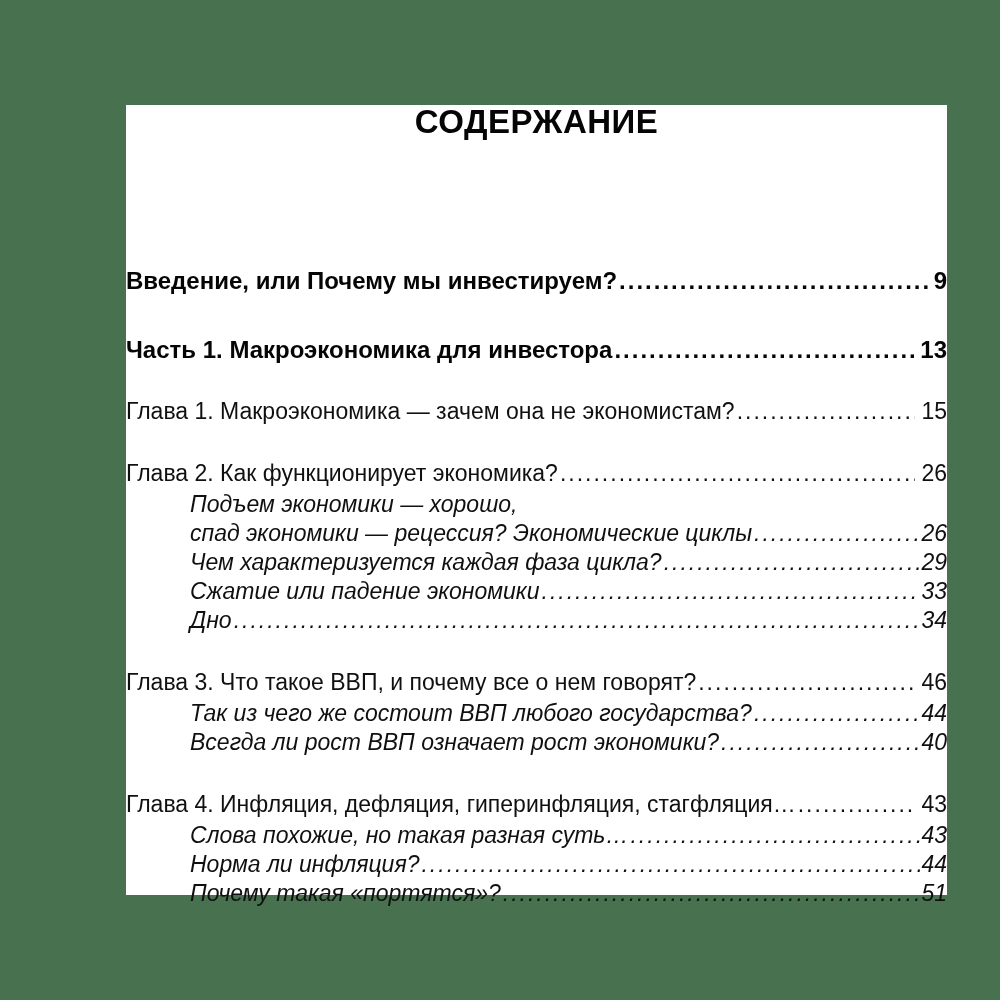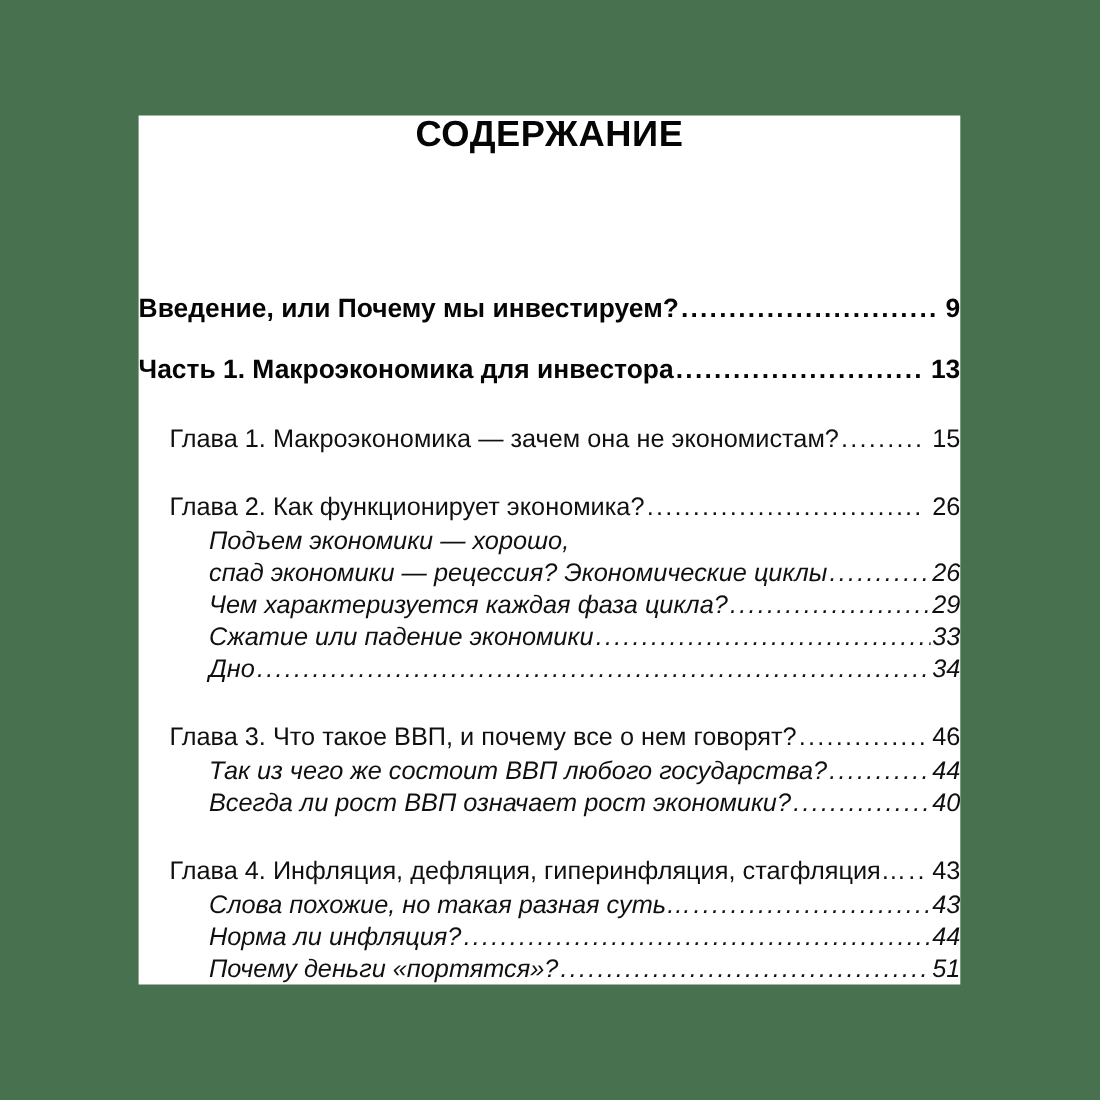--- a/index.html
+++ b/index.html
@@ -13,21 +13,21 @@
   .canvas {
     position: relative;
     width: 1000px;
     height: 1000px;
     background: #48714F;
   }
   .page {
     position: absolute;
     left: 126px;
     top: 105px;
-    width: 747px;
+    width: 821px;
     height: 790px;
     background: #ffffff;
     color: #101010;
     box-sizing: border-box;
   }
   .page-title {
     margin: 0;
     font-size: 33px;
     line-height: 33px;
     font-weight: 700;
@@ -60,31 +60,30 @@
   }
   
   .toc-row.bold {
     font-weight: 700;
     font-size: 24px;
     color: #050505;
   }
   .toc-row.bold .pagenum { padding-left: 6px; }
   .toc-row.chapter {
     font-size: 23px;
-    padding-left: 28px;
   }
   .toc-row.chapter .pagenum { padding-left: 6px; }
   .toc-row.sub {
     font-size: 23px;
     font-style: italic;
     padding-left: 64px;
   }
   .toc-row.sub .pagenum { padding-left: 1px; }
   
-  .gap-md { margin-top: 27px; }
+  .gap-md { margin-top: 40px; }
   .gap-lg { margin-top: 33px; }
   .gap-sm { margin-top: 2px; }
 </style>
 </head>
 <body>
 
 <div class="canvas">
   <div class="page">
     <h1 class="page-title">СОДЕРЖАНИЕ</h1>
     <div class="toc" id="toc">
@@ -155,19 +154,19 @@
           <span class="label">Слова похожие, но такая разная суть…</span>
           <span class="leader">............................................................................................................................................................................................................................</span>
           <span class="pagenum">43</span>
         </div>
         <div class="toc-row sub">
           <span class="label">Норма ли инфляция?</span>
           <span class="leader">............................................................................................................................................................................................................................</span>
           <span class="pagenum">44</span>
         </div>
         <div class="toc-row sub">
-          <span class="label">Почему деньги «портятся»?</span>
+          <span class="label">Почему такая «портятся»?</span>
           <span class="leader">............................................................................................................................................................................................................................</span>
           <span class="pagenum">51</span>
         </div>
       </div>
   </div>
 </div>
 
 </body></html>

